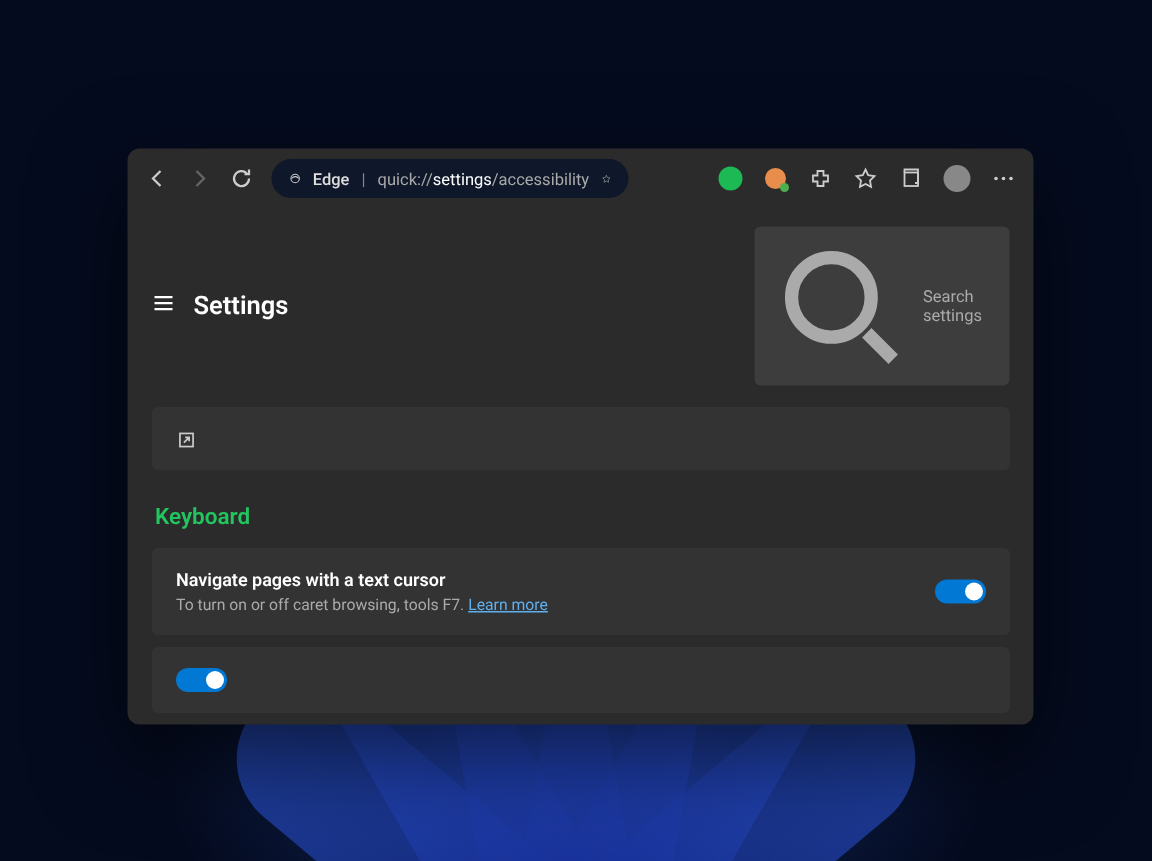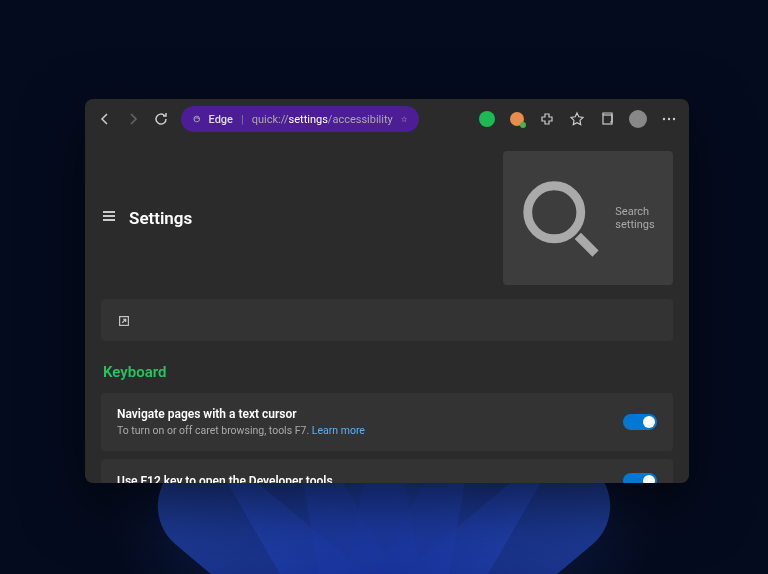--- a/index.html
+++ b/index.html
@@ -26,21 +26,21 @@
       display: flex; flex-direction: column;
     }
     .toolbar {
       display: flex; align-items: center; gap: 12px;
       padding: 8px 12px; height: 40px;
     }
     .nav-btn { width: 16px; height: 16px; color: #ccc; cursor: pointer; display: flex; align-items: center; justify-content: center; }
     .nav-btn.disabled { color: #666; }
     .addr {
       display: flex; align-items: center; gap: 8px;
-      background: #4c1d95; border-radius: 20px; padding: 4px 12px;
+      background: #0f172a; border-radius: 20px; padding: 4px 12px;
       flex: 0 1 220px; height: 26px; font-size: 11px;
     }
     .addr-icon { width: 14px; height: 14px; color: #ccc; }
     .addr-label { color: #ddd; font-weight: 500; }
     .addr-sep { color: #888; }
     .addr-url { color: #aaa; }
     .addr-url .hl { color: #fff; }
     .addr-star { margin-left: auto; color: #aaa; }
     .tb-icons { display: flex; align-items: center; gap: 14px; margin-left: auto; }
     .tb-icon { width: 16px; height: 16px; color: #ccc; cursor: pointer; display: flex; align-items: center; justify-content: center; }
@@ -54,32 +54,32 @@
       border-bottom: 1px solid #1a1a1a;
     }
     .favbar a { color: #5eb0ef; text-decoration: underline; }
     .header {
       display: flex; align-items: center; padding: 12px 16px 14px;
     }
     .hamburger { color: #fff; margin-right: 12px; cursor: pointer; }
     .title { color: #fff; font-size: 17px; font-weight: 600; }
     .search {
       margin-left: auto; display: flex; align-items: center; gap: 8px;
-      background: #3d3d3d; border-radius: 4px; padding: 20px 10px;
+      background: #3d3d3d; border-radius: 4px; padding: 6px 10px;
       width: 170px; font-size: 11px; color: #aaa;
     }
     .content { flex: 1; overflow: auto; padding: 0 16px 16px; }
     .card {
       background: #333333; border-radius: 4px; padding: 14px 16px;
       display: flex; align-items: center; margin-bottom: 8px;
     }
     .card-text { flex: 1; }
     .card-title { color: #fff; font-size: 12px; font-weight: 600; }
     .card-sub { color: #aaa; font-size: 10.5px; margin-top: 3px; }
-    .card-sub a { color: #5eb0ef; }
+    .card-sub a { color: #5eb0ef; text-decoration: underline; }
     .ext-icon { color: #ccc; width: 14px; height: 14px; }
     .section-h { color: #22c55e; font-size: 15px; font-weight: 600; margin: 22px 0 12px 2px; }
     .toggle {
       width: 34px; height: 16px; border-radius: 10px; background: #0078d4;
       position: relative; cursor: pointer;
     }
     .toggle::after {
       content: ''; position: absolute; right: 2px; top: 2px;
       width: 12px; height: 12px; border-radius: 50%; background: #fff;
     }
@@ -191,20 +191,17 @@
 
     <div class="card">
       <div class="card-text">
         <div class="card-title">Navigate pages with a text cursor</div>
         <div class="card-sub"><span>To turn on or off caret browsing, tools F7.</span> <a>Learn more</a></div>
       </div>
       <div class="toggle"></div>
     </div>
 
     <div class="card">
-      <div class="card-text">
-          <div class="card-title">Use F12 key to open the Developer tools</div>
-        </div>
       <div class="toggle"></div>
     </div>
 
   </div>
 </div>
 
 </body></html>

